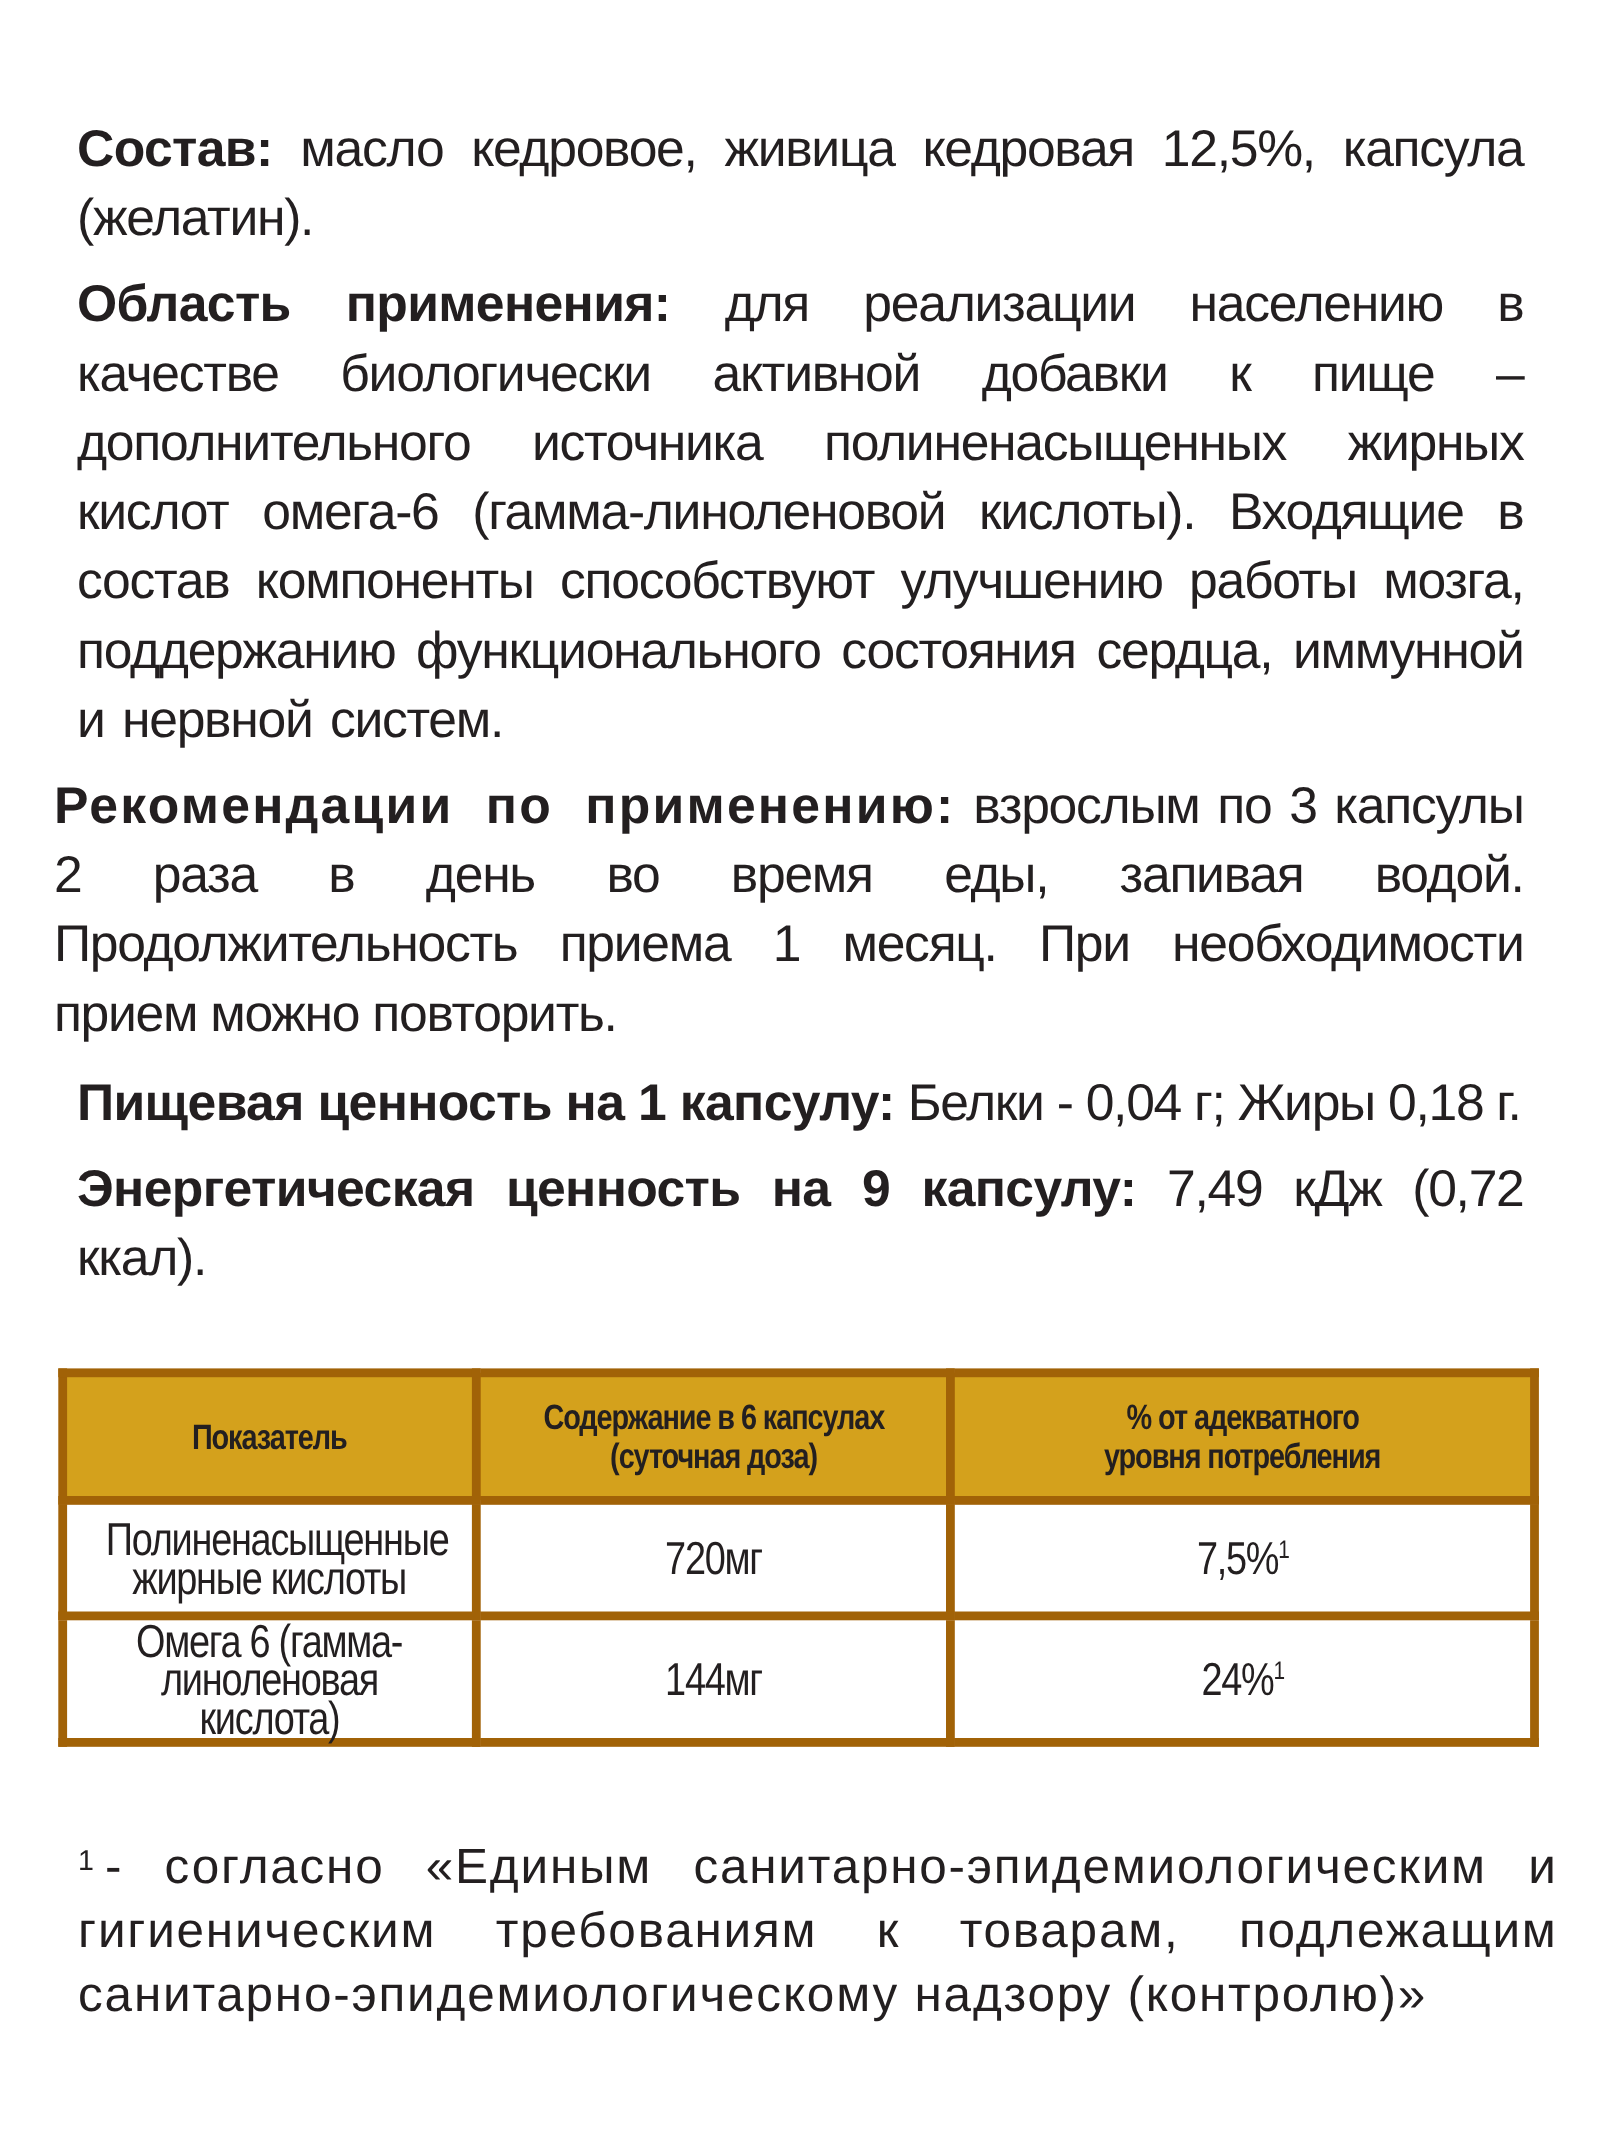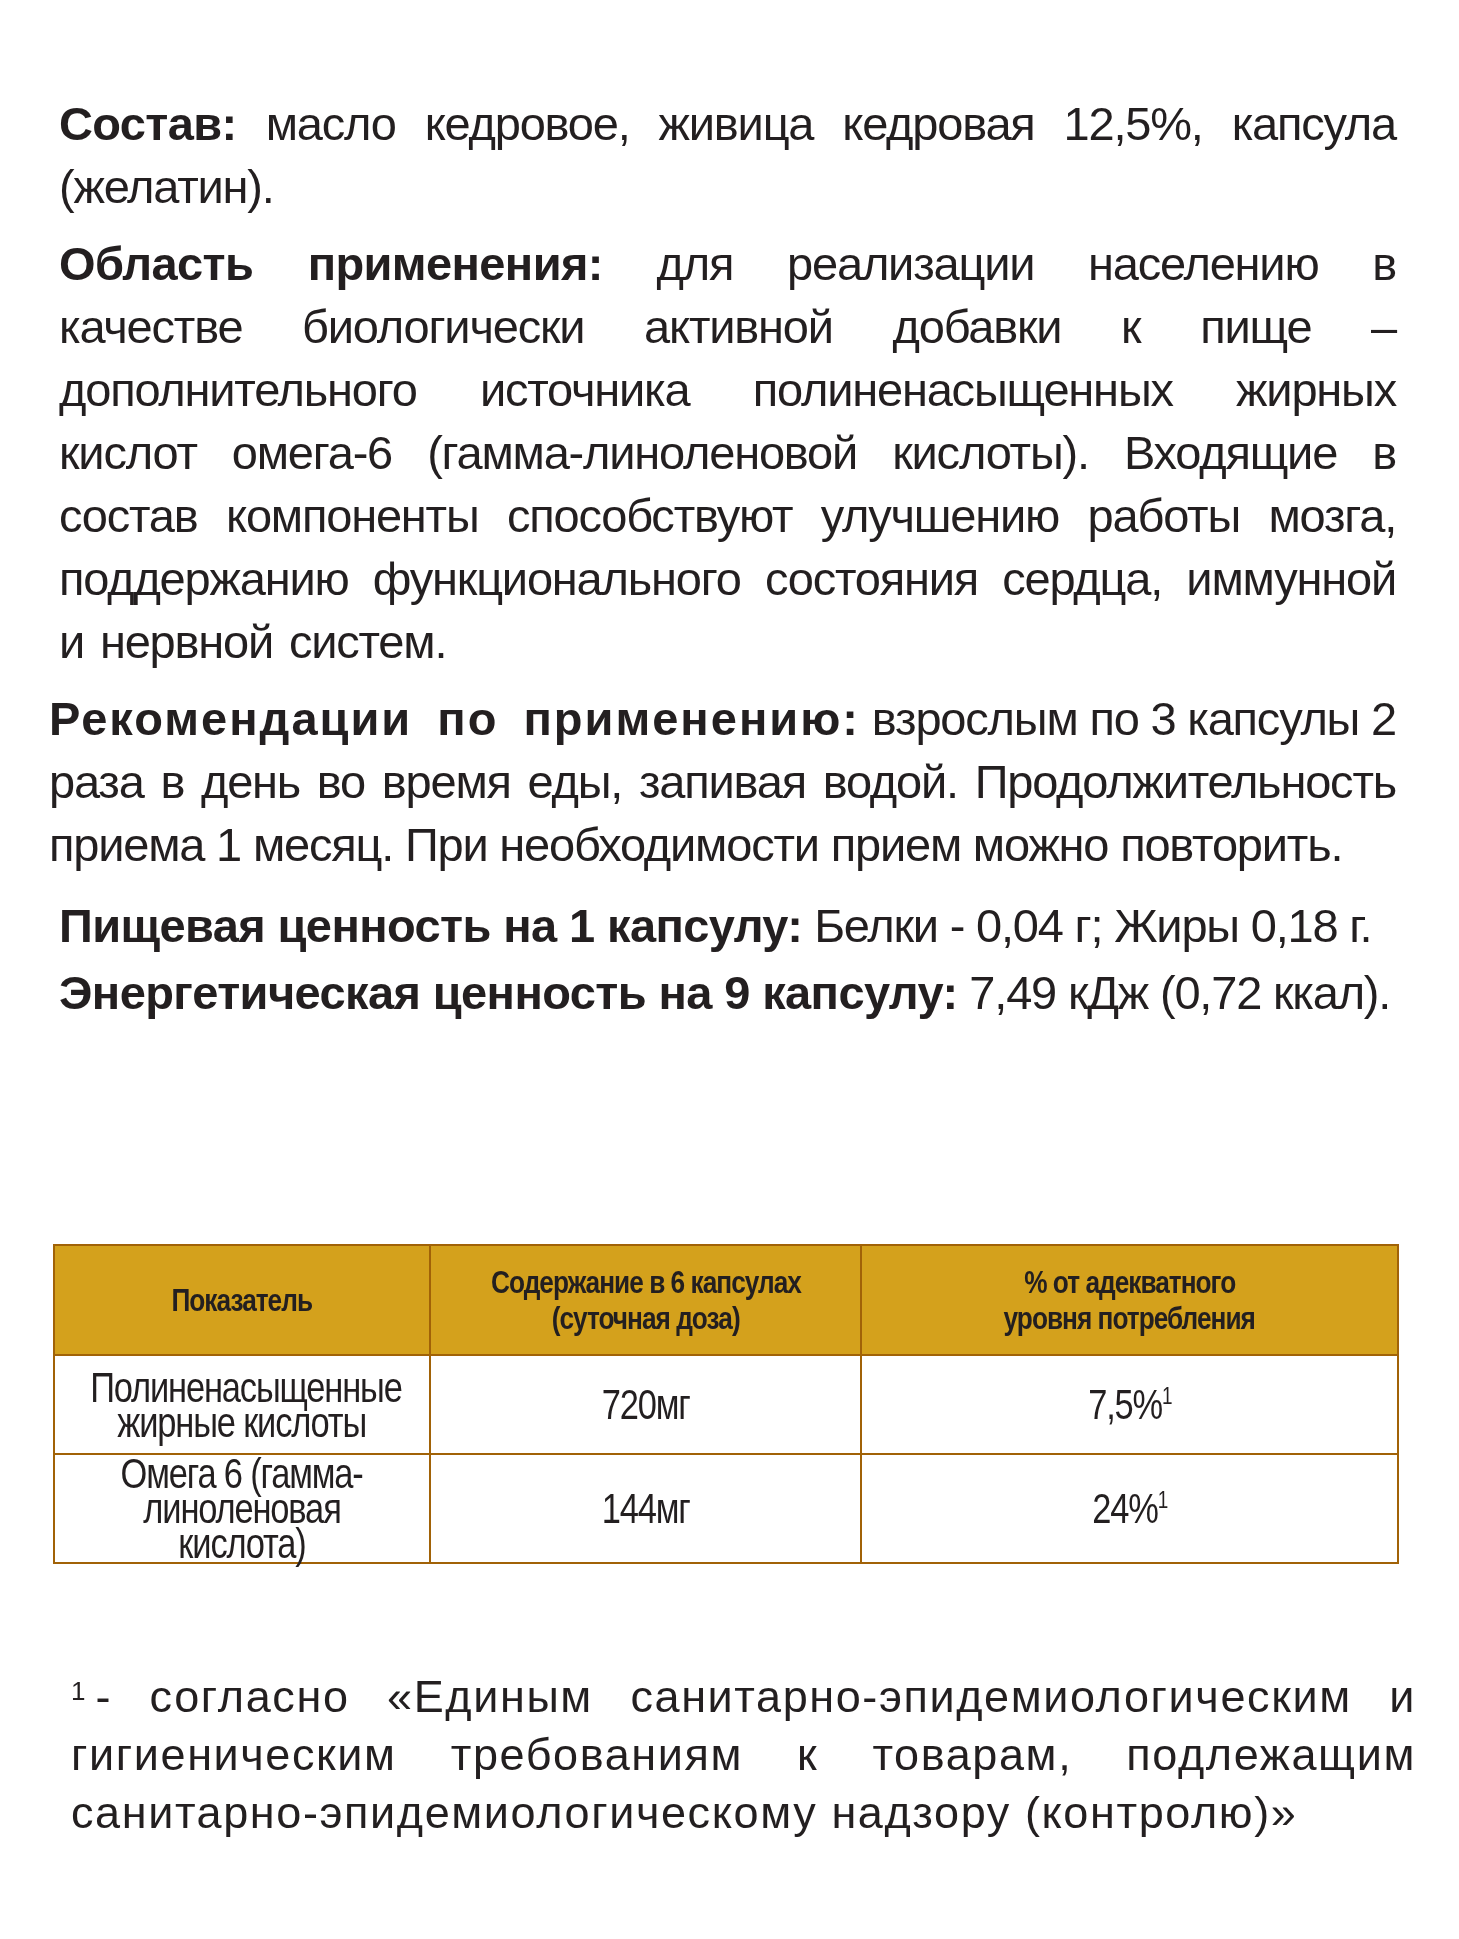--- a/index.html
+++ b/index.html
@@ -19,21 +19,21 @@
     position: absolute;
     left: 55px;
     top: 88px;
     width: 1345px;
   }
   .para {
     font-size: 47px;
     line-height: 63px;
     text-align: justify;
     letter-spacing: -1.2px;
-    margin: 4px;
+    margin: 15px;
   }
   .para .lbl {
     font-weight: bold;
     letter-spacing: -0.6px;
   }
   #p-sostav { margin-bottom: 14px; }
   #p-oblast { margin-bottom: 14px; word-spacing: 4px; }
   #p-rekom  { margin-left: -6px; margin-bottom: 18px; }
   #p-rekom .lbl { letter-spacing: 2px; word-spacing: 10px; }
   #p-pisch  { margin-bottom: 0; }
@@ -45,21 +45,21 @@
     top: 1244px;
     width: 1346px;
   }
   table.nutr {
     width: 100%;
     border-collapse: collapse;
     table-layout: fixed;
     font-family: "Liberation Sans", "DejaVu Sans", sans-serif;
   }
   table.nutr th, table.nutr td {
-    border: 2px solid #a16207;
+    border: 8px solid #a16207;
     text-align: center;
     vertical-align: middle;
     color: #231f20;
   }
   table.nutr th {
     background: #d4a11c;
     font-weight: bold;
     font-size: 32px;
     line-height: 36px;
     height: 106px;

